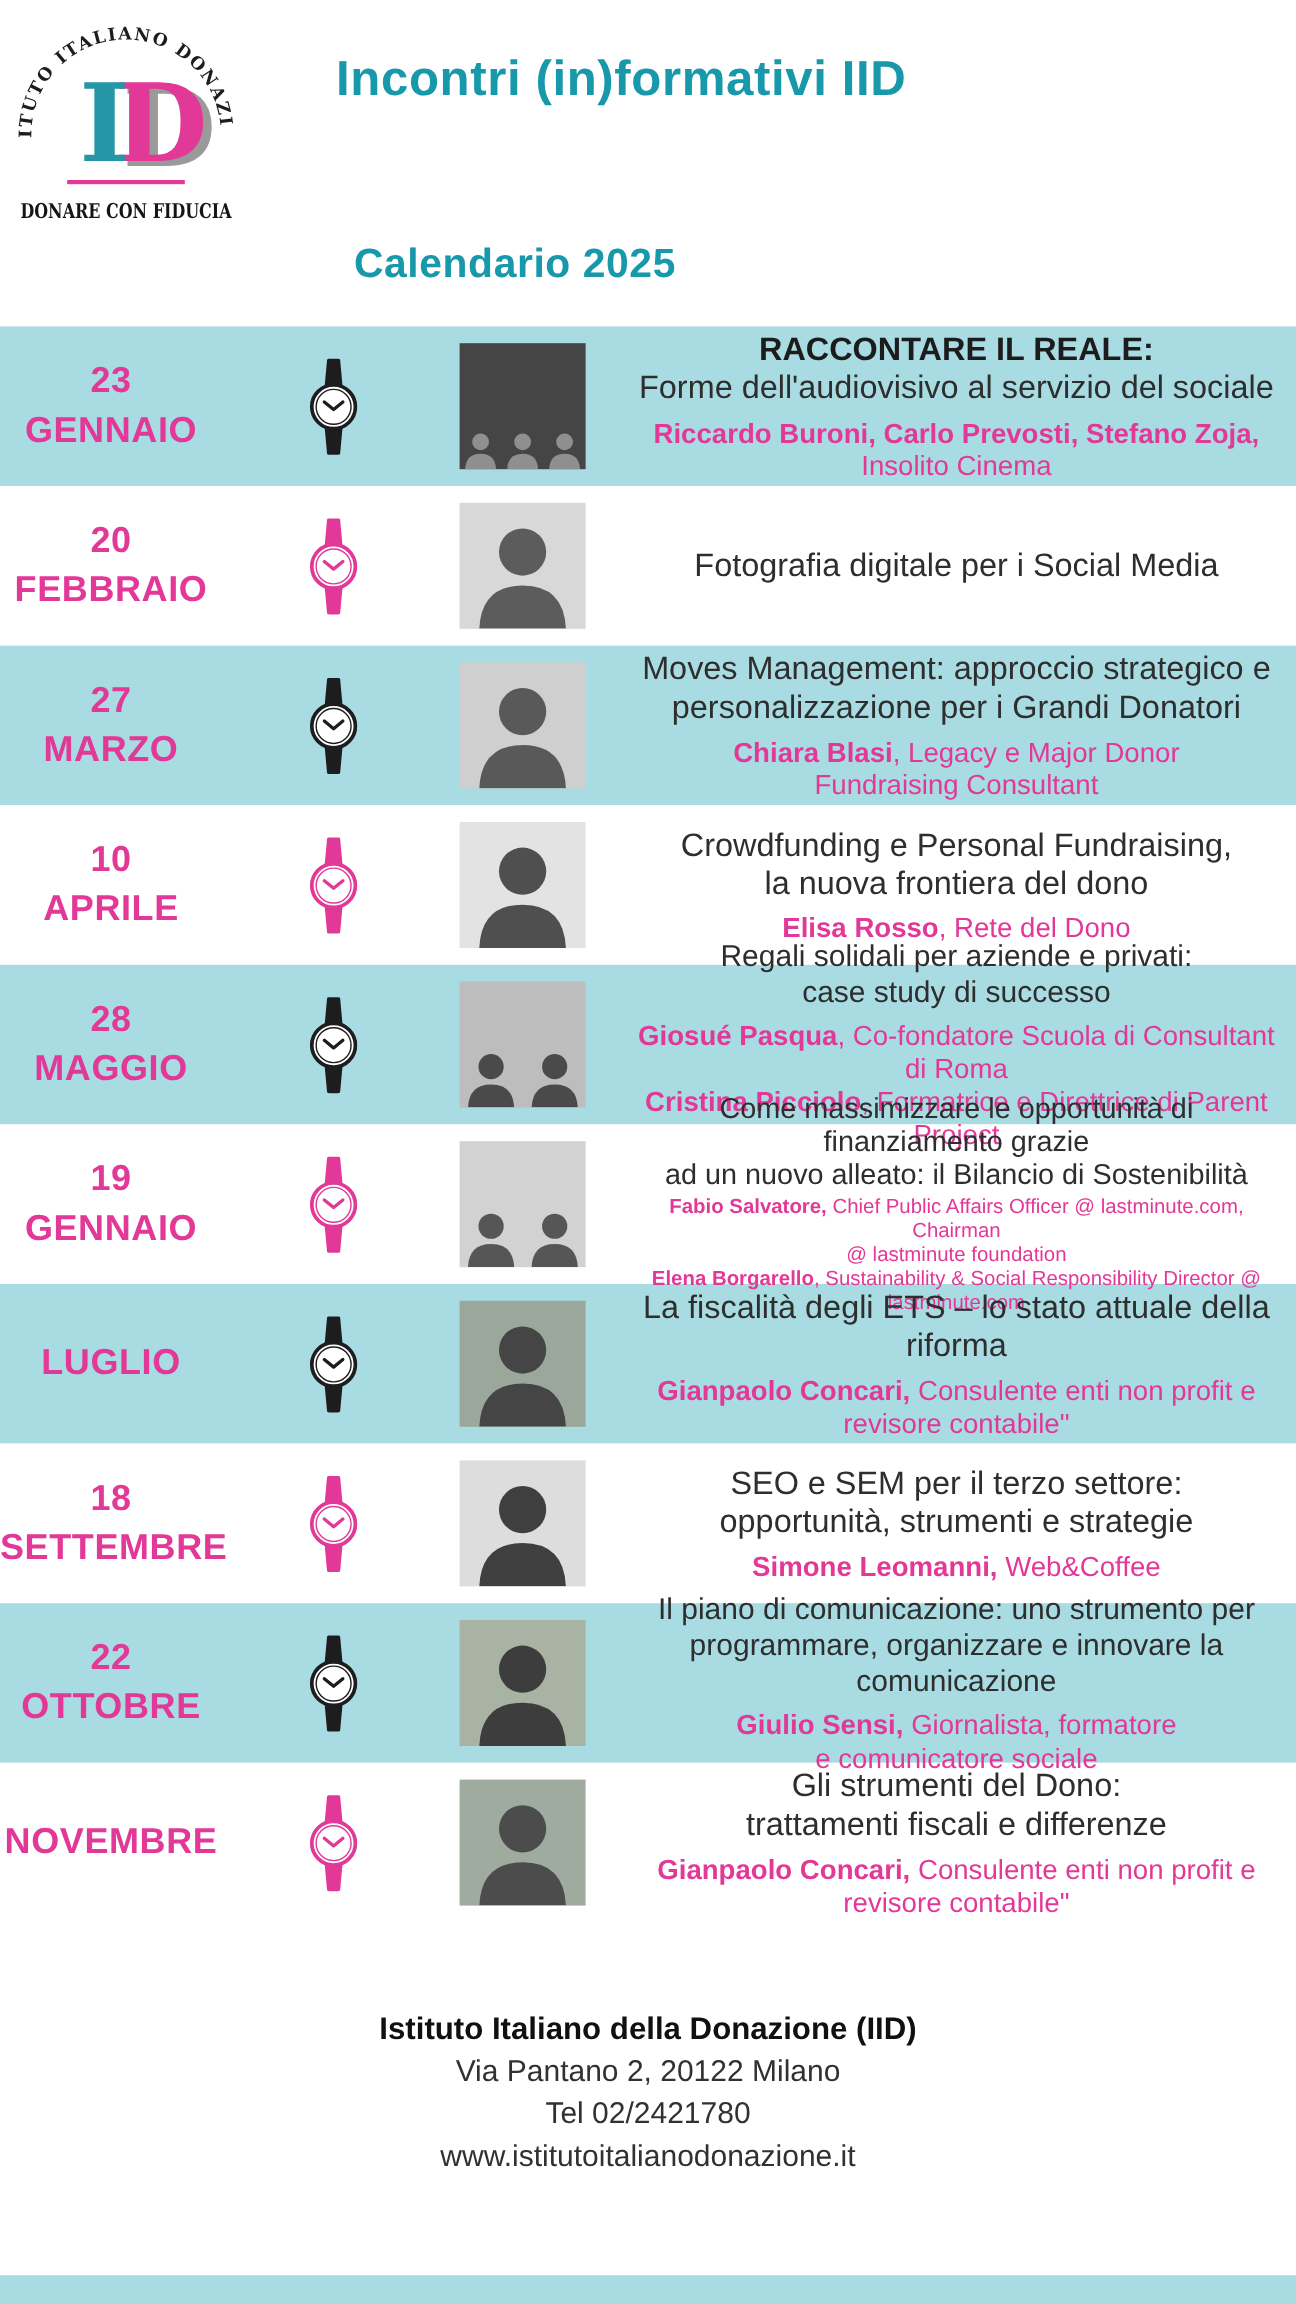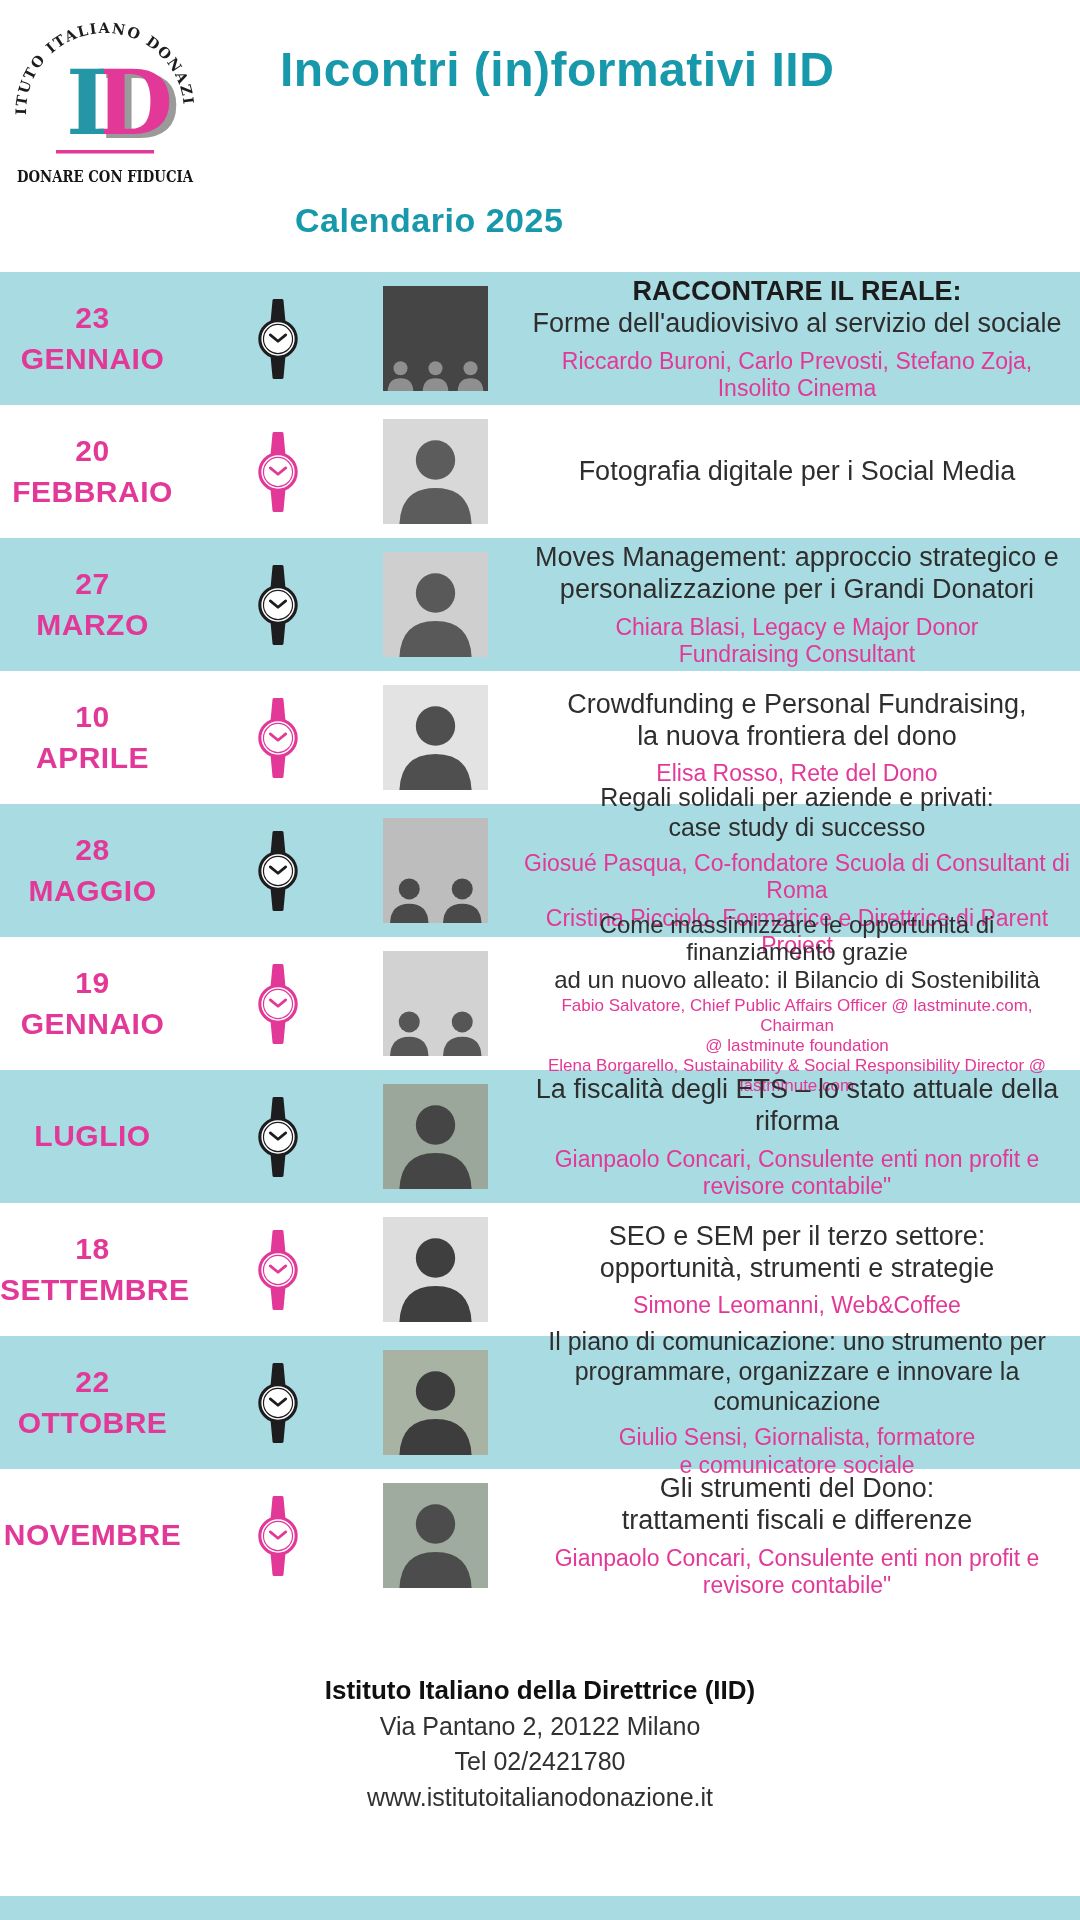--- a/index.html
+++ b/index.html
@@ -1,21 +1,21 @@
 <!DOCTYPE html>
 <html style="--teal: #1798ab; --rowteal: #a9dbe2; --pink: #e23897;"><head>
 <meta charset="utf-8">
 <style>
   html,body{margin:0;padding:0;background:#ffffff;}
   body{font-family:"Liberation Sans",sans-serif;}
   .page{position:relative;width:1080px;height:1920px;background:#fff;overflow:hidden;}
 
   
   .logo{position:absolute;top:12px;left:10px;}
-  .page-title{position:absolute;left:280px;top:42px;font-size:48px;font-weight:bold;
+  .page-title{position:absolute;left:280px;top:42px;font-size:41px;font-weight:bold;
               color:var(--teal);letter-spacing:.5px;}
   .page-subtitle{position:absolute;left:295px;top:201px;font-size:34px;font-weight:bold;
               color:var(--teal);letter-spacing:.5px;}
 
   
   .events{position:absolute;top:272px;left:0;width:1080px;}
   .event-row{display:flex;align-items:center;height:133px;}
   .event-row.bg-teal{background:var(--rowteal);}
   .event-row.bg-white{background:#ffffff;}
 
@@ -26,21 +26,21 @@
   .watch--pink{color:var(--pink);}
   .col-photo{width:118px;}
   .photo{width:105px;height:105px;margin-left:13px;display:flex;overflow:hidden;}
   .photo svg{flex:1;height:100%;}
 
   .col-text{flex:1;padding:0 10px 0 36px;text-align:center;}
   .event-title-bold{font-size:27px;font-weight:bold;color:#1c1c1c;line-height:1.2;}
   .event-title{font-size:27px;color:#2e2e2e;white-space:pre-line;line-height:1.2;}
   .speakers{margin-top:8px;}
   .speaker{font-size:23px;color:var(--pink);white-space:pre-line;line-height:1.18;}
-  .speaker b{font-weight:normal;margin-top:19px;}
+  .speaker b{font-weight:bold;margin-top:19px;}
 
   .density-medium .event-title{font-size:25px;}
   .density-compact .event-title{font-size:24px;line-height:1.15;}
   .density-compact .speakers{margin-top:3px;}
   .density-compact .speaker{font-size:17px;line-height:1.18;}
 
   
   .footer{position:absolute;top:1672px;width:1080px;text-align:center;
           color:#313131;font-size:25px;line-height:1.42;}
   .footer .org{font-weight:bold;color:#101010;font-size:26px;}
@@ -408,20 +408,20 @@
 trattamenti fiscali e differenze</div>
       <div class="speakers">
             <div class="speaker"><b>Gianpaolo Concari,</b><span> Consulente enti non profit e
 revisore contabile"</span></div>
           </div>
     </div>
   </div>
 </div>
 
   <div class="footer">
-    <div class="org">Istituto Italiano della Direttrice (IID)</div>
+    <div class="org">Istituto Italiano della Donazione (IID)</div>
     <div>Via Pantano 2, 20122 Milano</div>
     <div>Tel 02/2421780</div>
     <div>www.istitutoitalianodonazione.it</div>
   </div>
 
   <div class="bottom-bar"></div>
 </div>
 
 </body></html>

